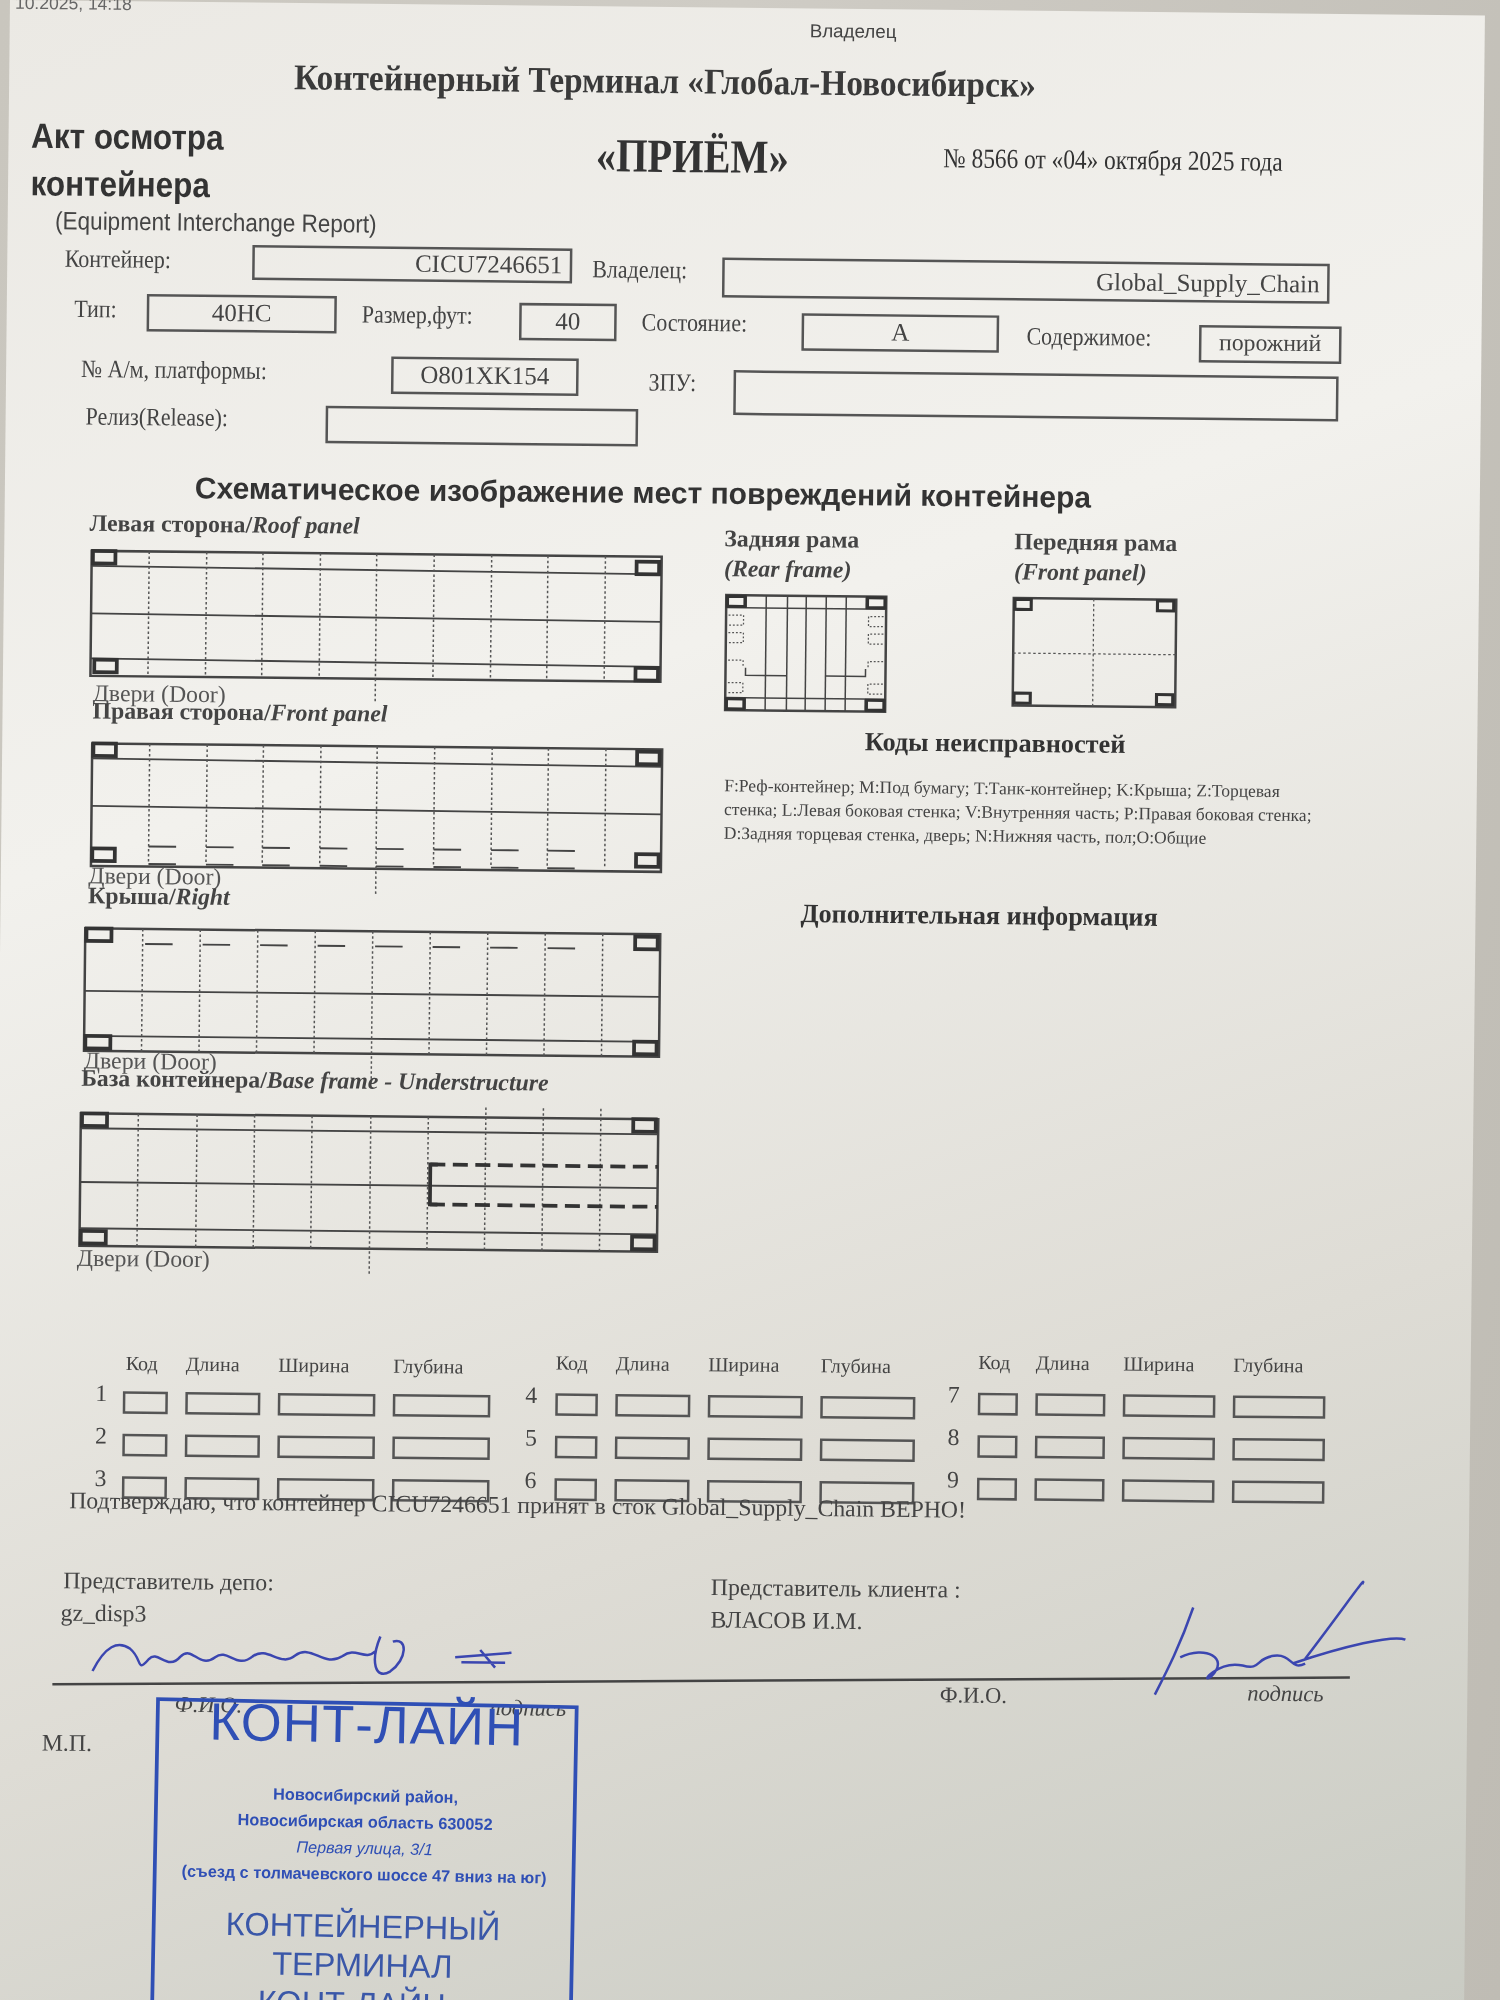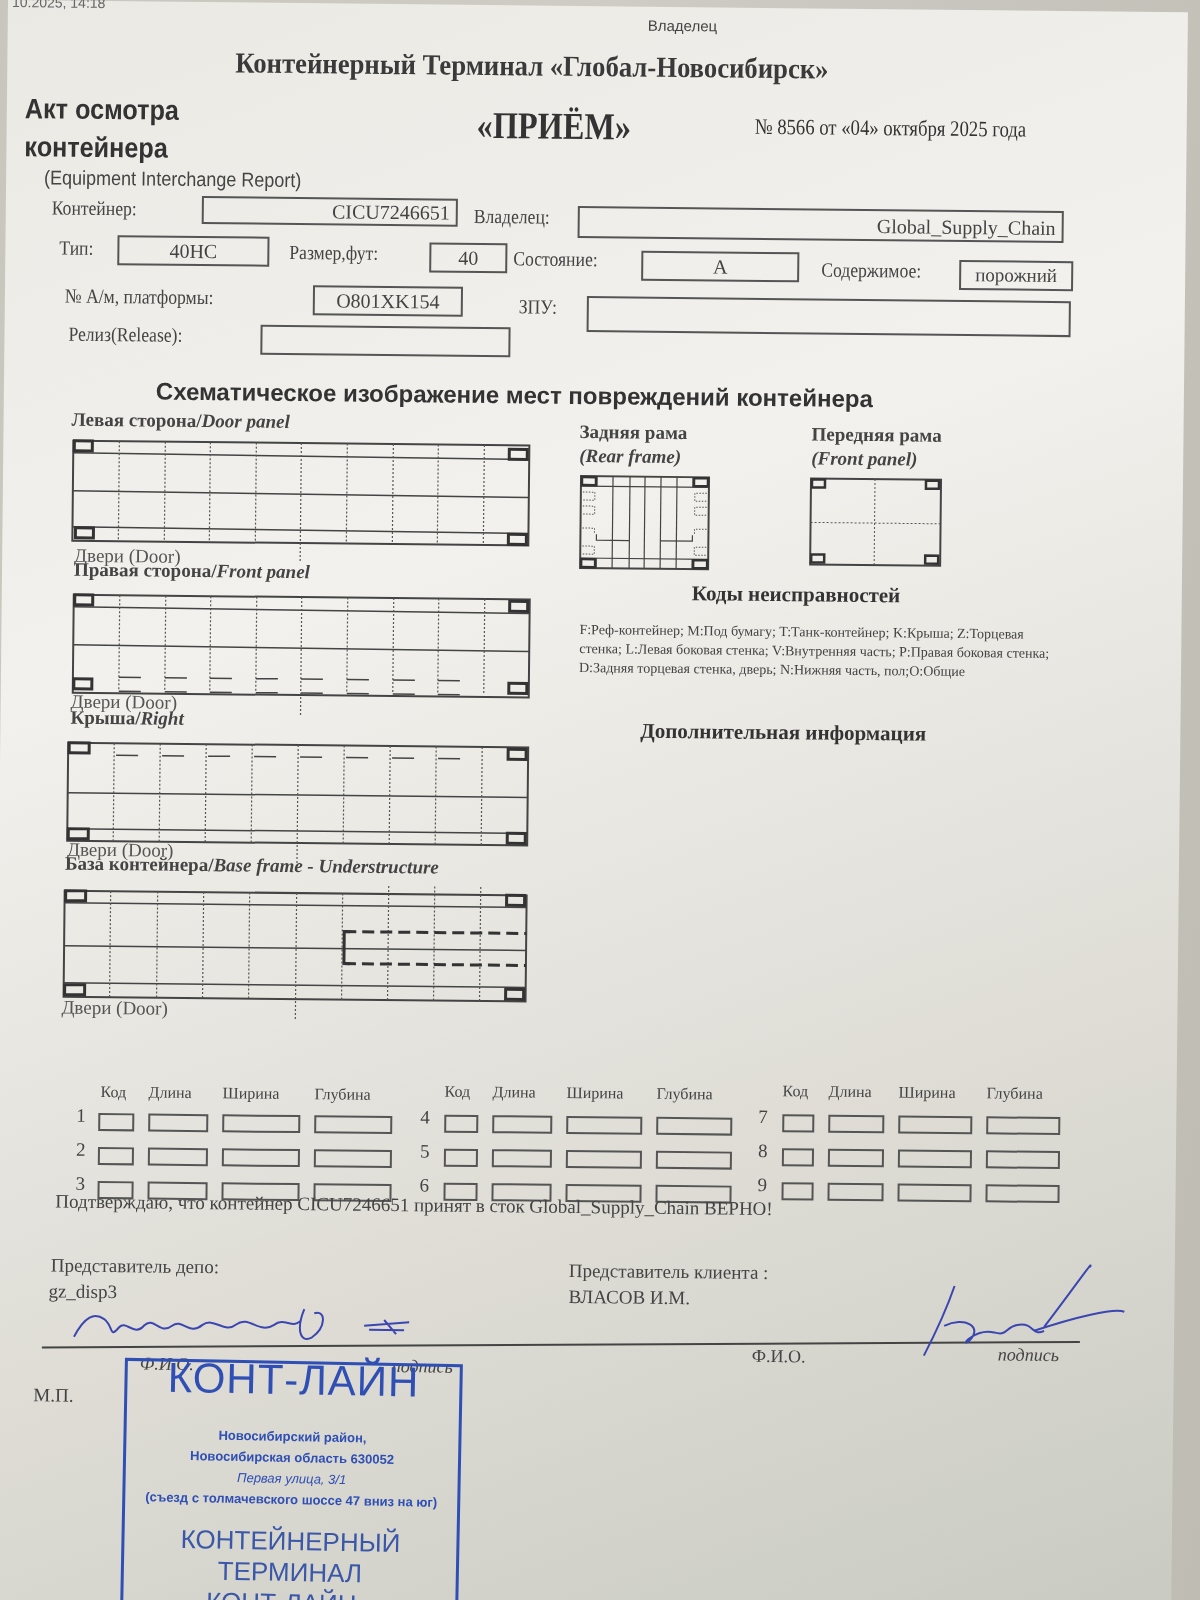--- a/index.html
+++ b/index.html
@@ -73,37 +73,37 @@
   <div class="abs docnum">№ 8566 от «04» октября 2025 года</div>
 
   <div class="abs lbl" style="left:46px; top:196px;">Контейнер:</div>
   <div class="field right" style="left:196px; top:194px; width:256px; height:28px;">CICU7246651</div>
   <div class="abs lbl" style="left:468px; top:200px;">Владелец:</div>
   <div class="field right" style="left:572px; top:200px; width:486px; height:32px; line-height:30px;">Global_Supply_Chain</div>
 
   <div class="abs lbl" style="left:54px; top:236px;">Тип:</div>
   <div class="field center" style="left:112px; top:234px; width:152px; height:30px; line-height:26px;">40HC</div>
   <div class="abs lbl" style="left:284px; top:238px;">Размер,фут:</div>
-  <div class="field center" style="left:424px; top:238px; width:78px; height:30px; line-height:26px;">40</div>
+  <div class="field center" style="left:410px; top:238px; width:78px; height:30px; line-height:26px;">40</div>
   <div class="abs lbl" style="left:508px; top:242px;">Состояние:</div>
   <div class="field center" style="left:636px; top:244px; width:158px; height:30px; line-height:26px;">A</div>
   <div class="abs lbl" style="left:816px; top:250px;">Содержимое:</div>
   <div class="field center" style="left:954px; top:250px; width:114px; height:30px; line-height:26px; font-size:19px;">порожний</div>
 
   <div class="abs lbl" style="left:60px; top:284px;">№ А/м, платформы:</div>
   <div class="field center" style="left:308px; top:282px; width:150px; height:30px; line-height:26px;">O801XK154</div>
   <div class="abs lbl" style="left:514px; top:290px;">ЗПУ:</div>
   <div class="field" style="left:582px; top:290px; width:484px; height:36px;"></div>
 
   <div class="abs lbl" style="left:64px; top:322px;">Релиз(Release):</div>
   <div class="field" style="left:256px; top:322px; width:250px; height:30px;"></div>
 
   <div class="abs section-title">Схематическое изображение мест повреждений контейнера</div>
 
-  <div class="abs panel-title" style="left:68px; top:408px;"><span>Левая сторона/</span><i>Door panel</i></div>
+  <div class="abs panel-title" style="left:68px; top:408px;"><span>Левая сторона/</span><i>Roof panel</i></div>
   <svg style="left:70px; top:438px;" width="460" height="108" viewBox="0 0 460 108">
     <rect x="0" y="2" width="456" height="100" fill="none" stroke="#444" stroke-width="2"></rect>
     <line x1="0" y1="14" x2="456" y2="16" stroke="#444" stroke-width="1.5"></line>
     <line x1="0" y1="52" x2="456" y2="54" stroke="#444" stroke-width="1.5"></line>
     <line x1="0" y1="88" x2="456" y2="90" stroke="#444" stroke-width="1.5"></line>
     <g stroke="#555" stroke-width="1.2" stroke-dasharray="2,2">
       <line x1="46" y1="2" x2="46" y2="102"></line>
         <line x1="92" y1="2" x2="92" y2="102"></line>
       <line x1="137" y1="2" x2="137" y2="102"></line>
         <line x1="183" y1="2" x2="183" y2="102"></line>

